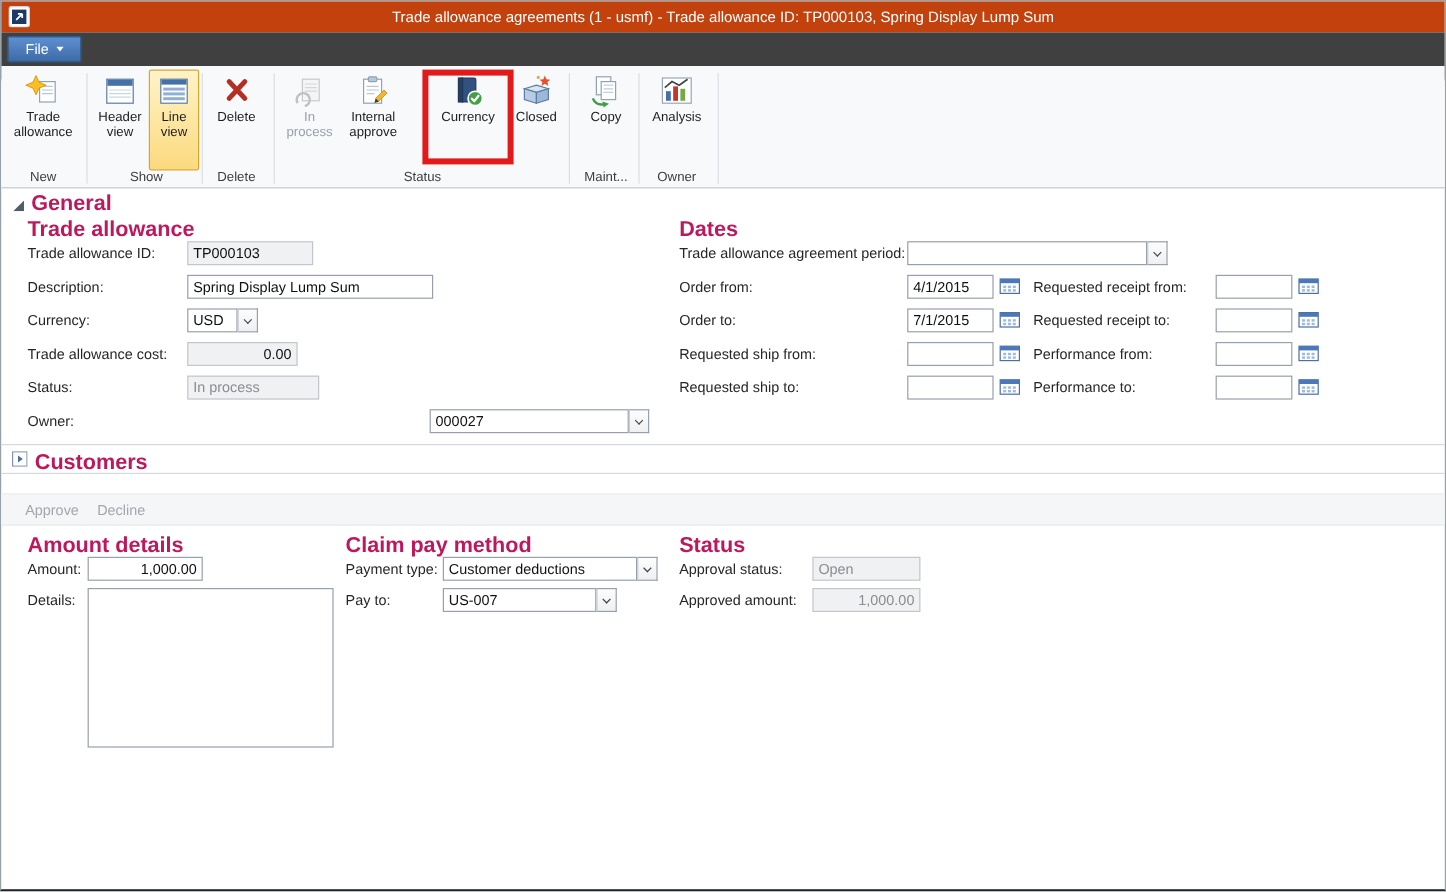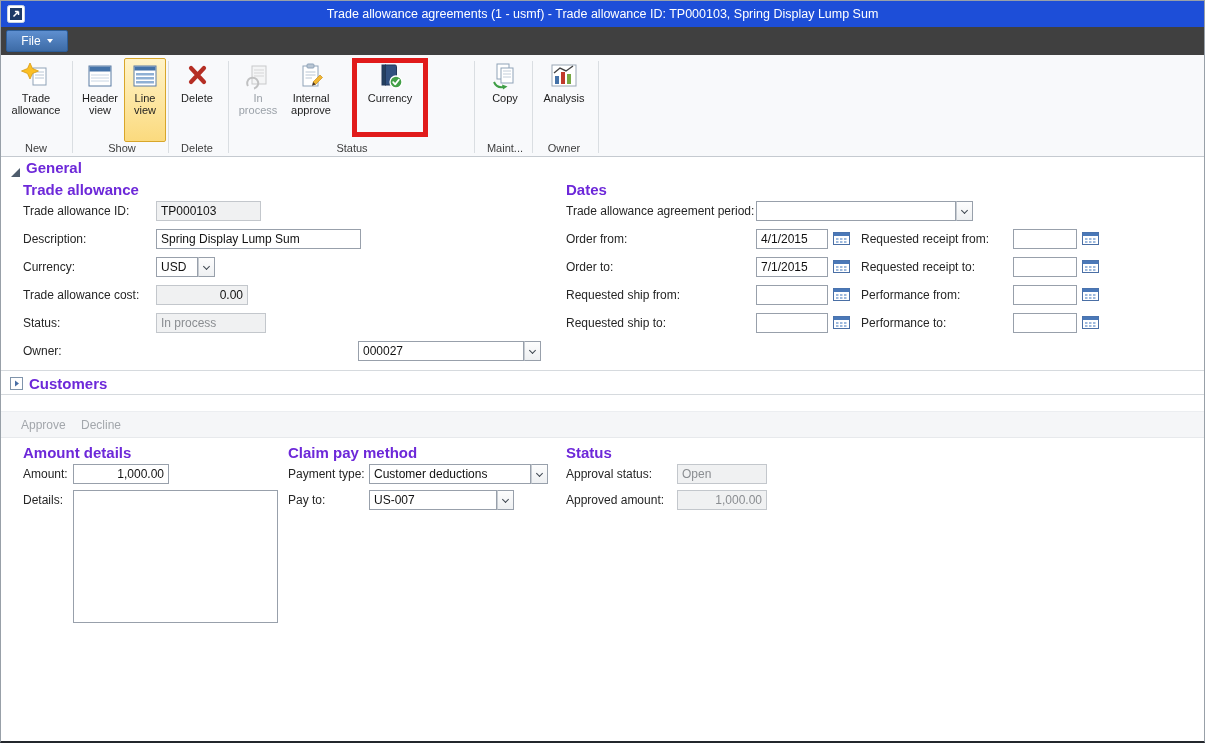--- a/index.html
+++ b/index.html
@@ -1,40 +1,40 @@
 <!DOCTYPE html>
 <html><head>
 <meta charset="utf-8">
 <style>
 *{margin:0;padding:0;box-sizing:border-box}
 html,body{background:#fff}
 body{font-family:"Liberation Sans",sans-serif}
 #window{position:relative;width:1205px;height:743px;background:#fff;border:1px solid #98a0a8;border-bottom:2px solid #23272c;overflow:hidden}
 
-.titlebar{position:absolute;top:0;left:0;right:0;height:26px;background:#1d4ed8;display:flex;align-items:center}
+.titlebar{position:absolute;top:0;left:0;right:0;height:26px;background:#c2410c;display:flex;align-items:center}
 .app-icon{position:absolute;left:6px;top:4px;width:18px;height:18px}
 .title-text{width:100%;text-align:center;color:#fff;font-size:12.5px;white-space:nowrap}
 
 .tabs-row{position:absolute;top:26px;left:0;right:0;height:40px;background:#404040;border-bottom:1px solid #c8cdd3}
 .file-btn{position:absolute;left:5px;top:3px;width:62px;height:22px;background:linear-gradient(#5e8fd0,#3d6ba6);border:1px solid #2c5d99;border-radius:2px;color:#fff;font-size:12px;display:flex;align-items:center;justify-content:center;gap:6px;cursor:default}
 .caret{width:0;height:0;border-left:3.5px solid transparent;border-right:3.5px solid transparent;border-top:4px solid #fff}
 .ribbon-tab{position:absolute;left:84px;top:5px;height:24px;padding:0 12px;background:#f8f9fb;border:1px solid #c8cdd3;border-bottom:none;font-size:12px;color:#1b1b1b;display:flex;align-items:center;z-index:2}
 
 .ribbon{position:absolute;top:54px;left:0;right:0;height:102px;background:#f8f9fb;border-bottom:1px solid #c5cad0}
 .rbtn{position:absolute;top:3px;height:84px;display:flex;flex-direction:column;align-items:center;padding:3px 1px 0;border:1px solid transparent;border-radius:2px}
 .rbtn .ricon{width:30px;height:28px;flex:0 0 28px}
 .rbtn .rlabel{margin-top:2px;font-size:11px;line-height:12px;text-align:center;color:#1e1e1e}
 .rbtn.selected{background:linear-gradient(#fff3c8,#fbda7e);border-color:#d8a62a}
 .rbtn.disabled .rlabel{color:#9aa1a8}
 .rbtn.disabled .ricon{opacity:.5}
 .vsep{position:absolute;top:6px;height:92px;width:1px;background:#dadee2}
 .rgroup{position:absolute;bottom:2px;font-size:11px;color:#3d3d3d;text-align:center}
 .red-box{position:absolute;left:351px;top:57px;width:76px;height:79px;border:5px solid #e11b1b;z-index:6;pointer-events:none}
 
-.shead{position:absolute;font-size:15px;font-weight:bold;color:#6d28d9;white-space:nowrap}
+.shead{position:absolute;font-size:18px;font-weight:bold;color:#be185d;white-space:nowrap}
 .lbl{position:absolute;font-size:12px;color:#262626;white-space:nowrap}
 .fld{position:absolute;height:20px;border:1px solid #98a0ab;background:#fff;font-size:12px;line-height:18px;padding:0 4px;color:#111;white-space:nowrap;overflow:hidden}
 .ro{background:#f0f1f2;border-color:#c3c7cc}
 .graytext{color:#8a8d91}
 .num{text-align:right}
 .dd{position:absolute;width:17px;height:20px;border:1px solid #98a0ab;border-left:1px solid #c7ccd2;background:linear-gradient(#fdfdfd,#eef0f2);display:flex;align-items:center;justify-content:center}
 .dd i{width:5px;height:5px;border-right:1.5px solid #3f4750;border-bottom:1.5px solid #3f4750;transform:rotate(45deg);margin-top:-2px}
 .cal{position:absolute;width:19px;height:17px}
 .hline{position:absolute;left:0;right:0;height:1px;background:#d6dade}
 .strip{position:absolute;left:0;right:0;background:#f5f6f8;border-top:1px solid #eceef1;border-bottom:1px solid #e7e9ec}
@@ -153,20 +153,32 @@
         <svg width="30" height="28" viewBox="0 0 30 28">
             <path d="M10 3 h10 a1.5 1.5 0 0 1 1.5 1.5 v17 a1.5 1.5 0 0 1 -1.5 1.5 h-10 z" fill="#31517f" stroke="#22385a"></path>
             <rect x="7" y="3" width="3.5" height="20" fill="#24405f" stroke="#22385a"></rect>
             <circle cx="21" cy="20" r="6" fill="#43a047" stroke="#fff" stroke-width="1.3"></circle>
             <path d="M18.2 20.2 l2 2.2 l3.6-4.6" stroke="#fff" stroke-width="1.8" fill="none" stroke-linecap="round" stroke-linejoin="round"></path>
           </svg>
       </span>
       <span class="rlabel">Currency</span>
     </div>
 
+    <div class="rbtn" style="left:423px;width:46px">
+      <span class="ricon">
+        <svg width="30" height="28" viewBox="0 0 30 28">
+            <polygon points="5,12 15,9 25,12 15,15" fill="#d7e4f2" stroke="#5b7da3"></polygon>
+            <polygon points="5,12 5,21 15,24 15,15" fill="#b7cde6" stroke="#5b7da3"></polygon>
+            <polygon points="25,12 25,21 15,24 15,15" fill="#9cb8d8" stroke="#5b7da3"></polygon>
+            <polygon points="22,1 23.3,4 26.5,4.4 24.2,6.4 25,9.6 22,7.8 19.2,9.6 20,6.4 17.6,4.4 20.8,4" fill="#e65026"></polygon>
+            <circle cx="16.5" cy="2.5" r="1.3" fill="#f2a33c"></circle>
+          </svg>
+      </span>
+      <span class="rlabel">Closed</span>
+    </div>
 
     <div class="vsep" style="left:473px"></div>
 
     <div class="rbtn" style="left:481px;width:46px">
       <span class="ricon">
         <svg width="30" height="28" viewBox="0 0 30 28">
             <rect x="7" y="2" width="12" height="15" fill="#fff" stroke="#8fa3b8"></rect>
             <rect x="11" y="6" width="12" height="15" fill="#fff" stroke="#8fa3b8"></rect>
             <line x1="13" y1="9" x2="21" y2="9" stroke="#c2cdd9"></line>
             <line x1="13" y1="12" x2="21" y2="12" stroke="#c2cdd9"></line>

